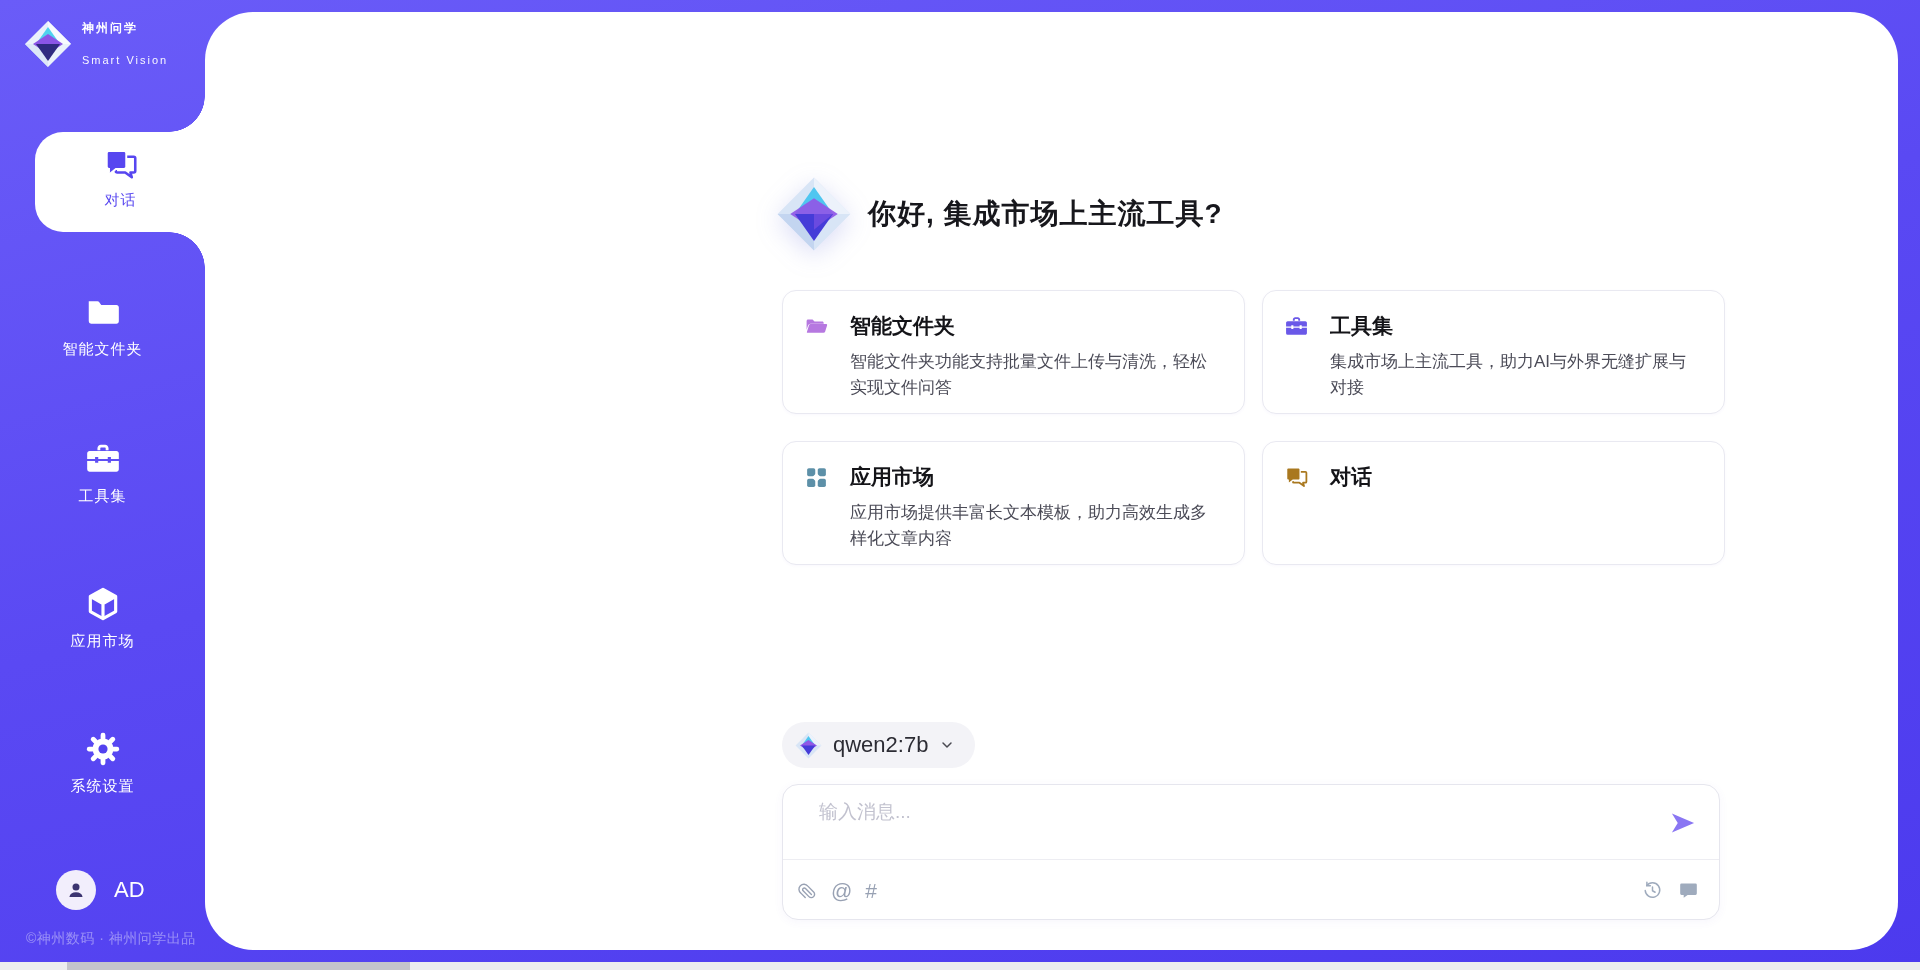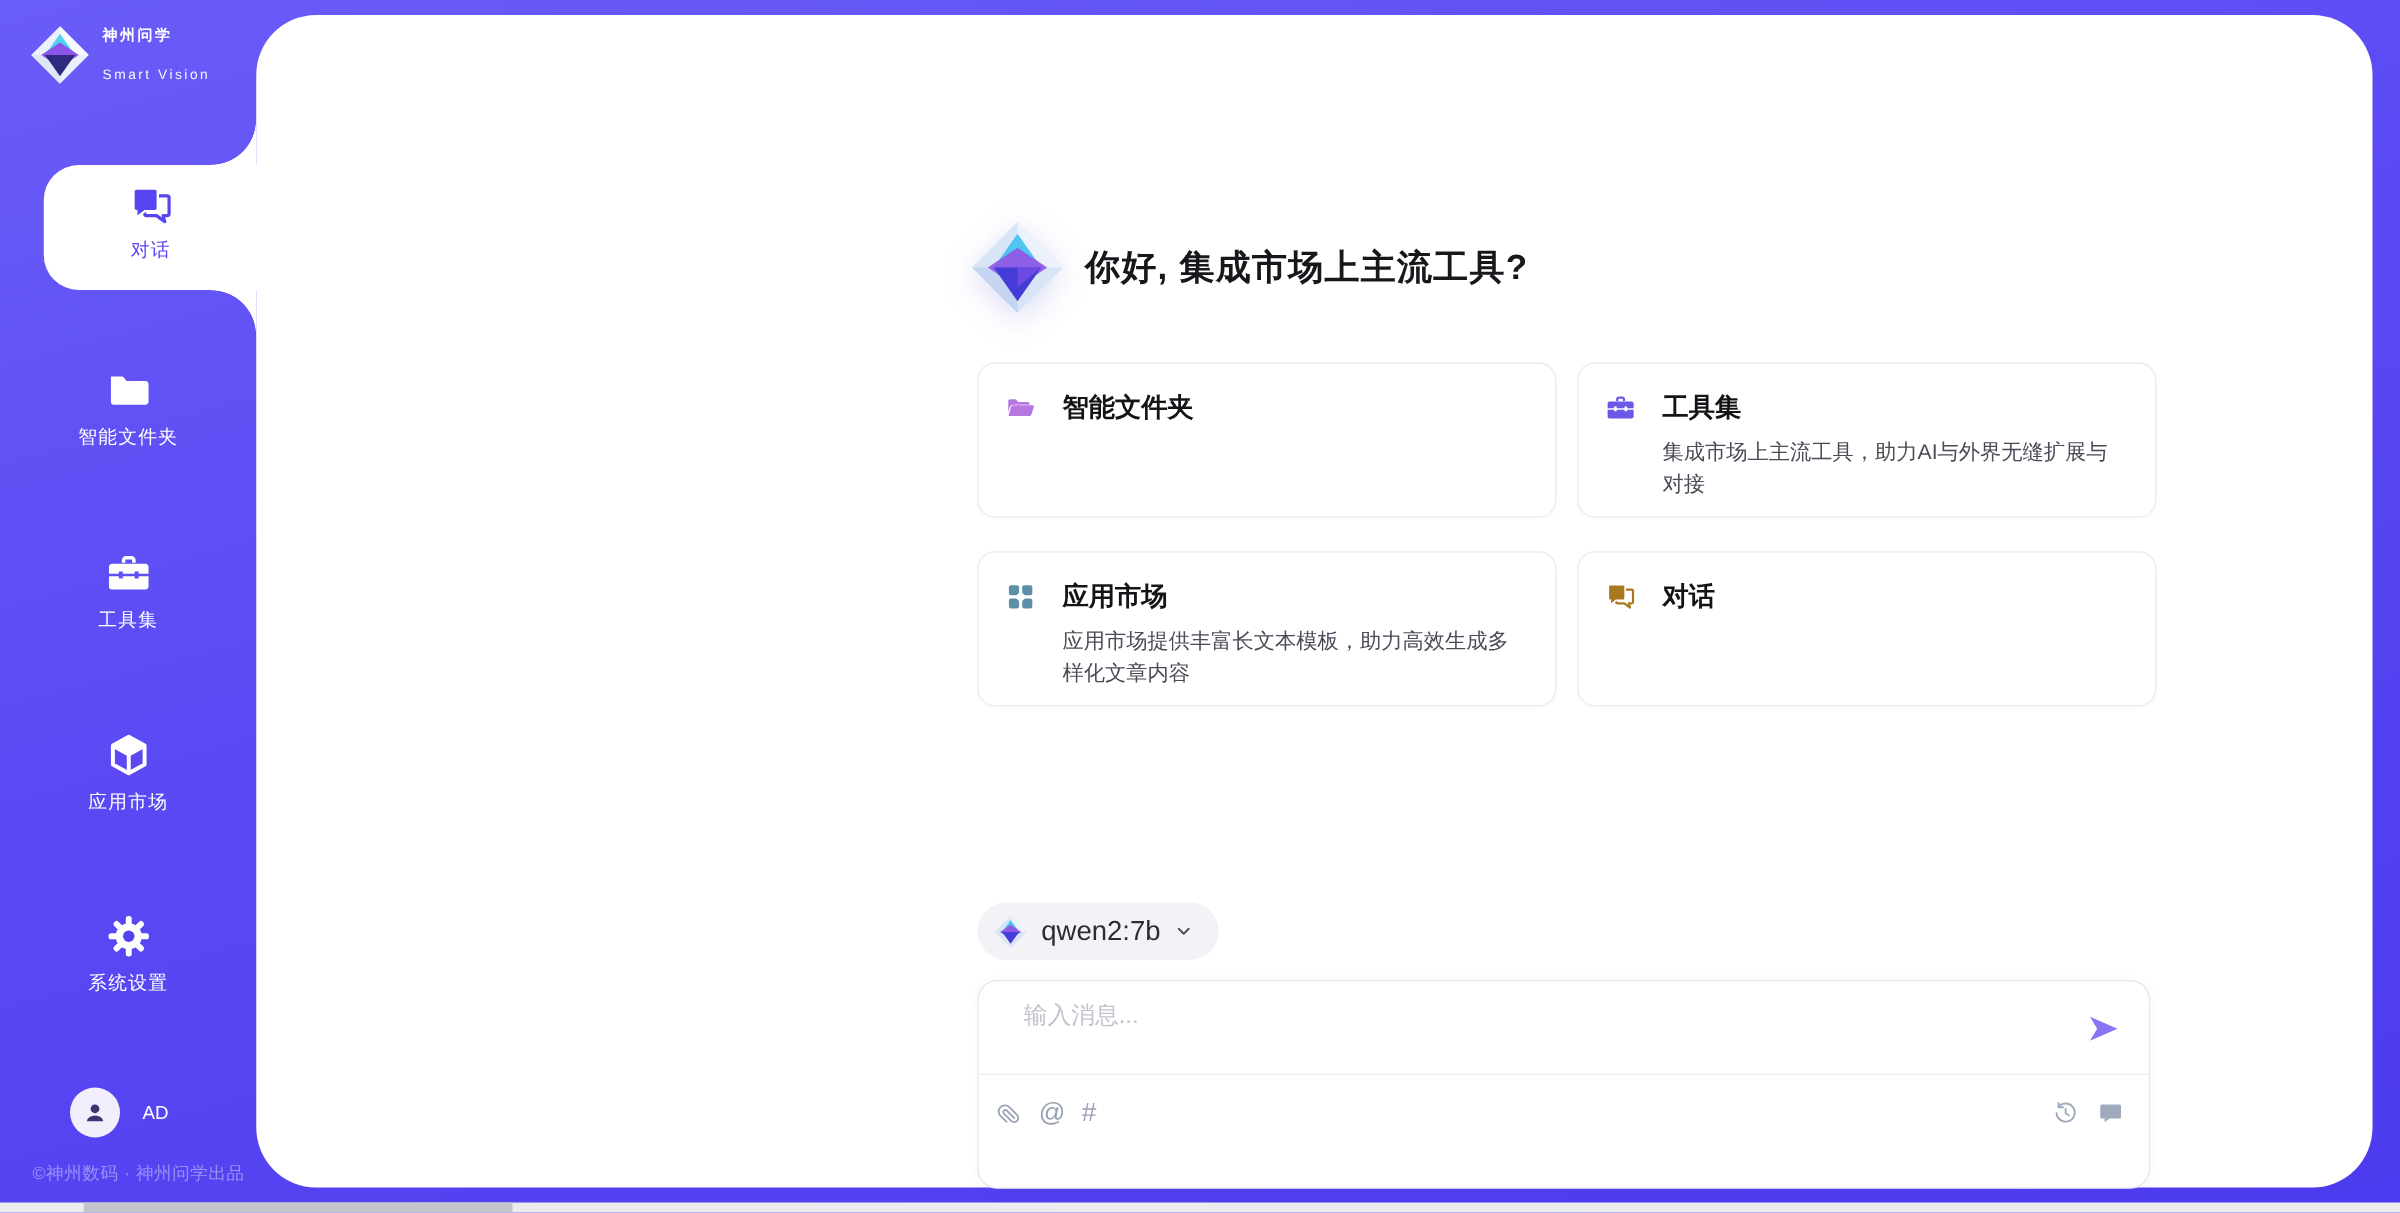--- a/index.html
+++ b/index.html
@@ -43,21 +43,21 @@
   .nav-active::after{
     content:"";position:absolute;right:1px;bottom:-36px;width:36px;height:36px;
     background:radial-gradient(circle at 0 100%,rgba(0,0,0,0) 35.5px,#fff 36px);
   }
   .nav-active .nicon{width:36px;height:36px;margin:15px auto 0;}
   .nav-active .nlabel{display:block;margin-top:8px;font-size:15px;letter-spacing:1px;color:#5746f0;}
 
   .user-chip{position:absolute;left:56px;top:870px;display:flex;align-items:center;gap:18px;cursor:pointer;}
   .avatar-circle{width:40px;height:40px;border-radius:50%;background:#f2eefc;display:flex;align-items:center;justify-content:center;}
   .avatar-circle svg{width:24px;height:24px;}
-  .user-name{font-size:15px;color:#fff;}
+  .user-name{font-size:22px;color:#fff;}
   .side-footer{position:absolute;left:26px;top:930px;font-size:14px;color:rgba(255,255,255,0.40);letter-spacing:.5px;}
 
   
   .greeting{position:absolute;left:571px;top:162px;display:flex;align-items:center;gap:16px;}
   .greeting .gdiamond{width:76px;height:80px;filter:drop-shadow(0 6px 12px rgba(110,120,220,.25));}
   .greeting-text{font-size:28px;font-weight:bold;color:#17171c;letter-spacing:1px;}
 
   
   .cards{
     position:absolute;left:577px;top:278px;width:944px;
@@ -78,21 +78,21 @@
     position:absolute;left:577px;top:710px;height:46px;border-radius:23px;
     background:#f3f3f7;display:inline-flex;align-items:center;gap:11px;
     padding:0 20px 0 13px;cursor:pointer;
   }
   .model-pill .pdiamond{width:27px;height:27px;}
   .model-name{font-size:22px;color:#2c2c34;}
   .model-pill .chev{width:16px;height:16px;color:#4a4a52;}
 
   
   .composer{
-    position:absolute;left:577px;top:772px;width:938px;height:167px;
+    position:absolute;left:577px;top:772px;width:938px;height:136px;
     background:#fff;border:1px solid #e6e6ee;border-radius:16px;box-sizing:border-box;
     box-shadow:0 2px 10px rgba(90,80,200,.05);
   }
   .composer textarea{
     position:absolute;left:34px;top:12px;right:70px;height:56px;
     border:none;outline:none;resize:none;background:transparent;
     font-family:"Liberation Sans",sans-serif;font-size:19px;color:#33333a;
   }
   .composer textarea::placeholder{color:#c2c2cf;}
   .send-btn{position:absolute;right:22px;top:24px;width:28px;height:28px;border:none;background:transparent;padding:0;cursor:pointer;color:#8a76f3;}
@@ -133,20 +133,21 @@
   <div class="cards">
 
     <div class="card">
       <div class="card-head">
         <svg class="cicon" viewBox="0 0 24 24" style="color:#b678e0">
           <path fill="currentColor" d="M2.5 15V6.6c0-.8.6-1.4 1.4-1.4h4.3l1.9 2h7.4c.8 0 1.4.6 1.4 1.4v.8H6.3a2.6 2.6 0 0 0-2.5 1.8z"></path>
           <path fill="currentColor" d="M2.7 17.6l2.1-6.8a1.6 1.6 0 0 1 1.5-1.1h14.9a1 1 0 0 1 .95 1.3l-1.9 6a1.6 1.6 0 0 1-1.5 1.1H3.4a.72.72 0 0 1-.7-.5z"></path>
         </svg>
         <div class="card-title">智能文件夹</div>
       </div>
+      <div class="card-desc">智能文件夹功能支持批量文件上传与清洗，轻松实现文件问答</div>
     </div>
 
     <div class="card">
       <div class="card-head">
         <svg class="cicon" viewBox="0 0 24 24" style="color:#6a58e8">
           <path fill="currentColor" d="M8.5 6.5V5.2C8.5 4 9.5 3 10.7 3h2.6c1.2 0 2.2 1 2.2 2.2v1.3h-1.8V5.2a.4.4 0 0 0-.4-.4h-2.6a.4.4 0 0 0-.4.4v1.3z"></path>
           <path fill="currentColor" d="M3.5 7h17c.8 0 1.5.7 1.5 1.5V12h-5v-1.2h-2V12H9v-1.2H7V12H2V8.5C2 7.7 2.7 7 3.5 7z"></path>
           <path fill="currentColor" d="M2 13.2h5v1.2h2v-1.2h6v1.2h2v-1.2h5v5.3c0 .8-.7 1.5-1.5 1.5h-17A1.5 1.5 0 0 1 2 18.5z"></path>
         </svg>
         <div class="card-title">工具集</div>

